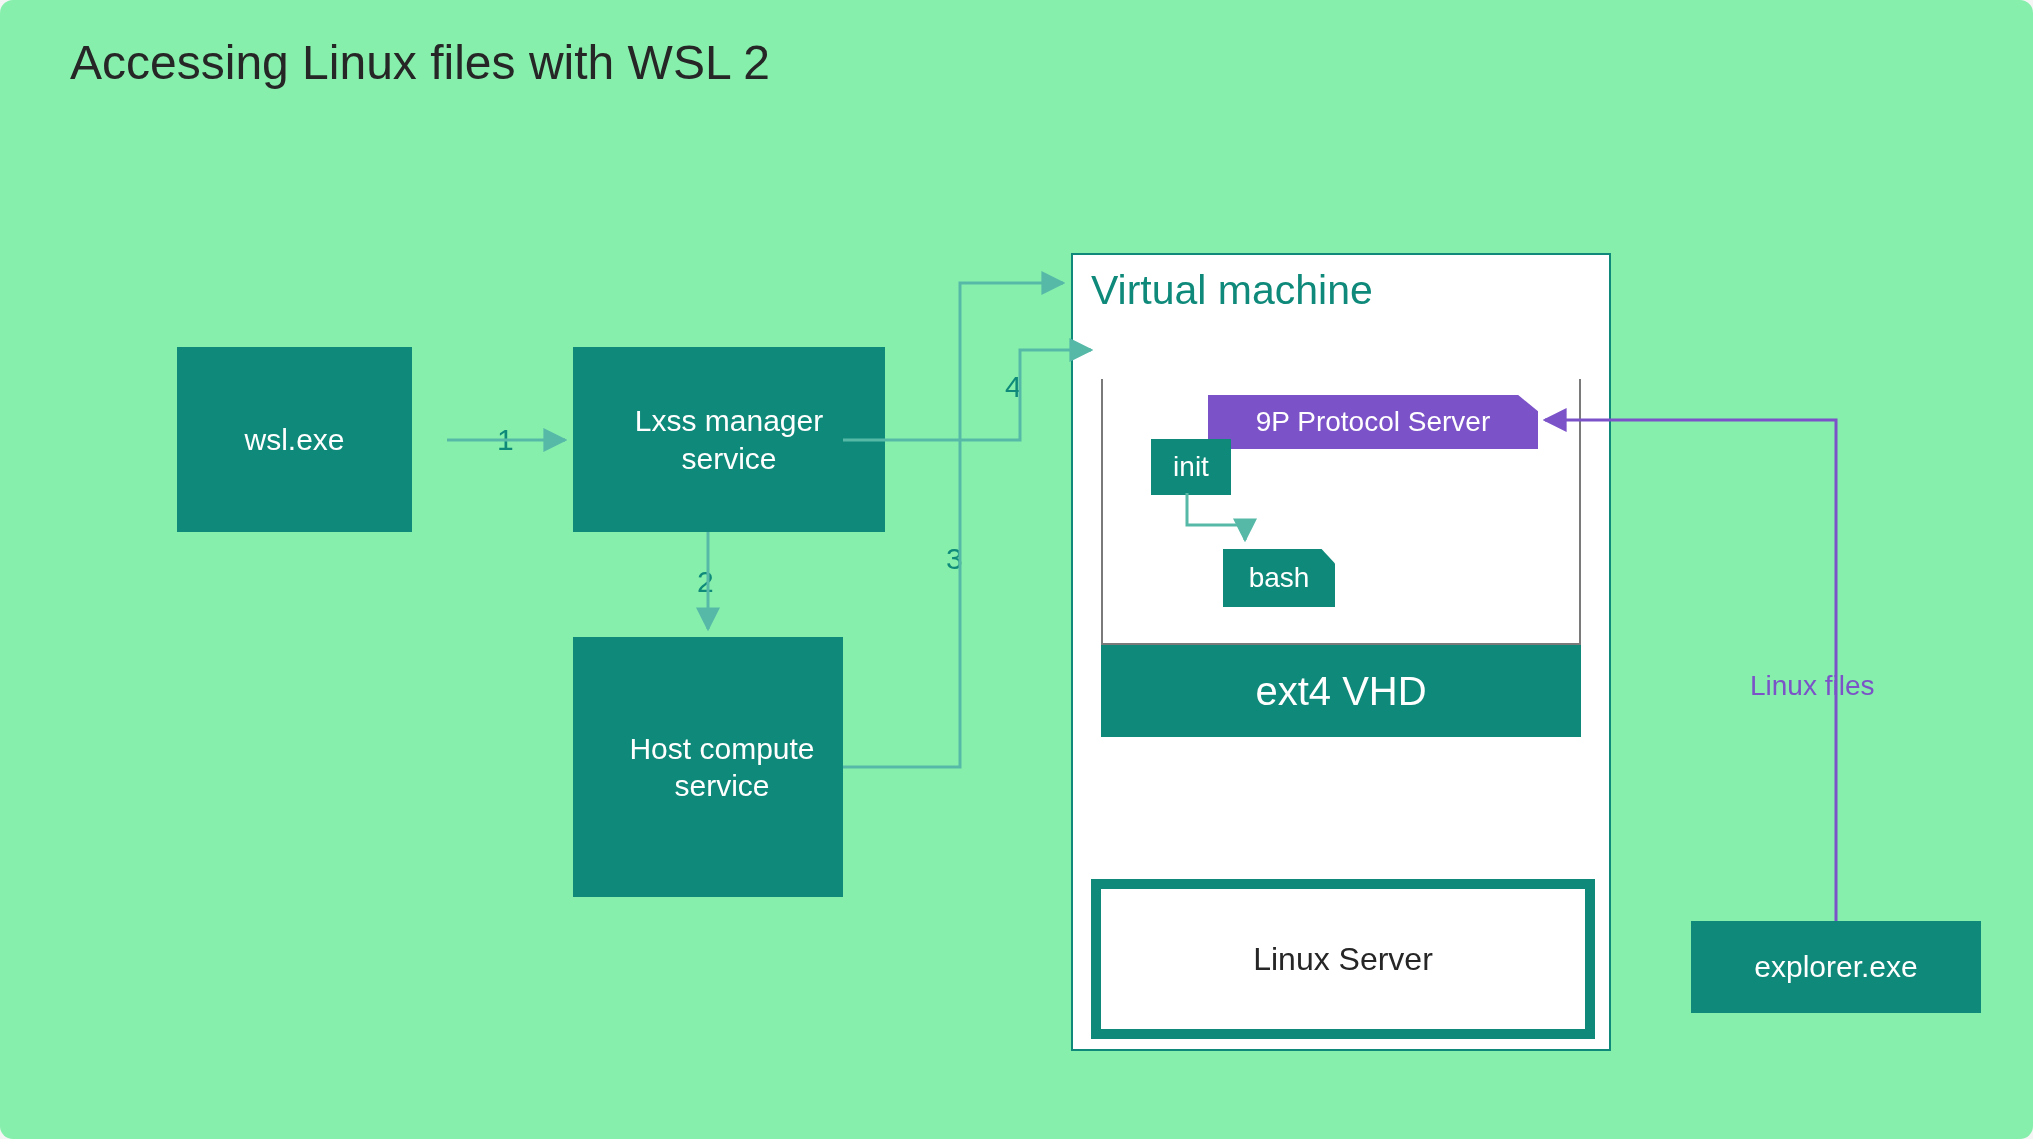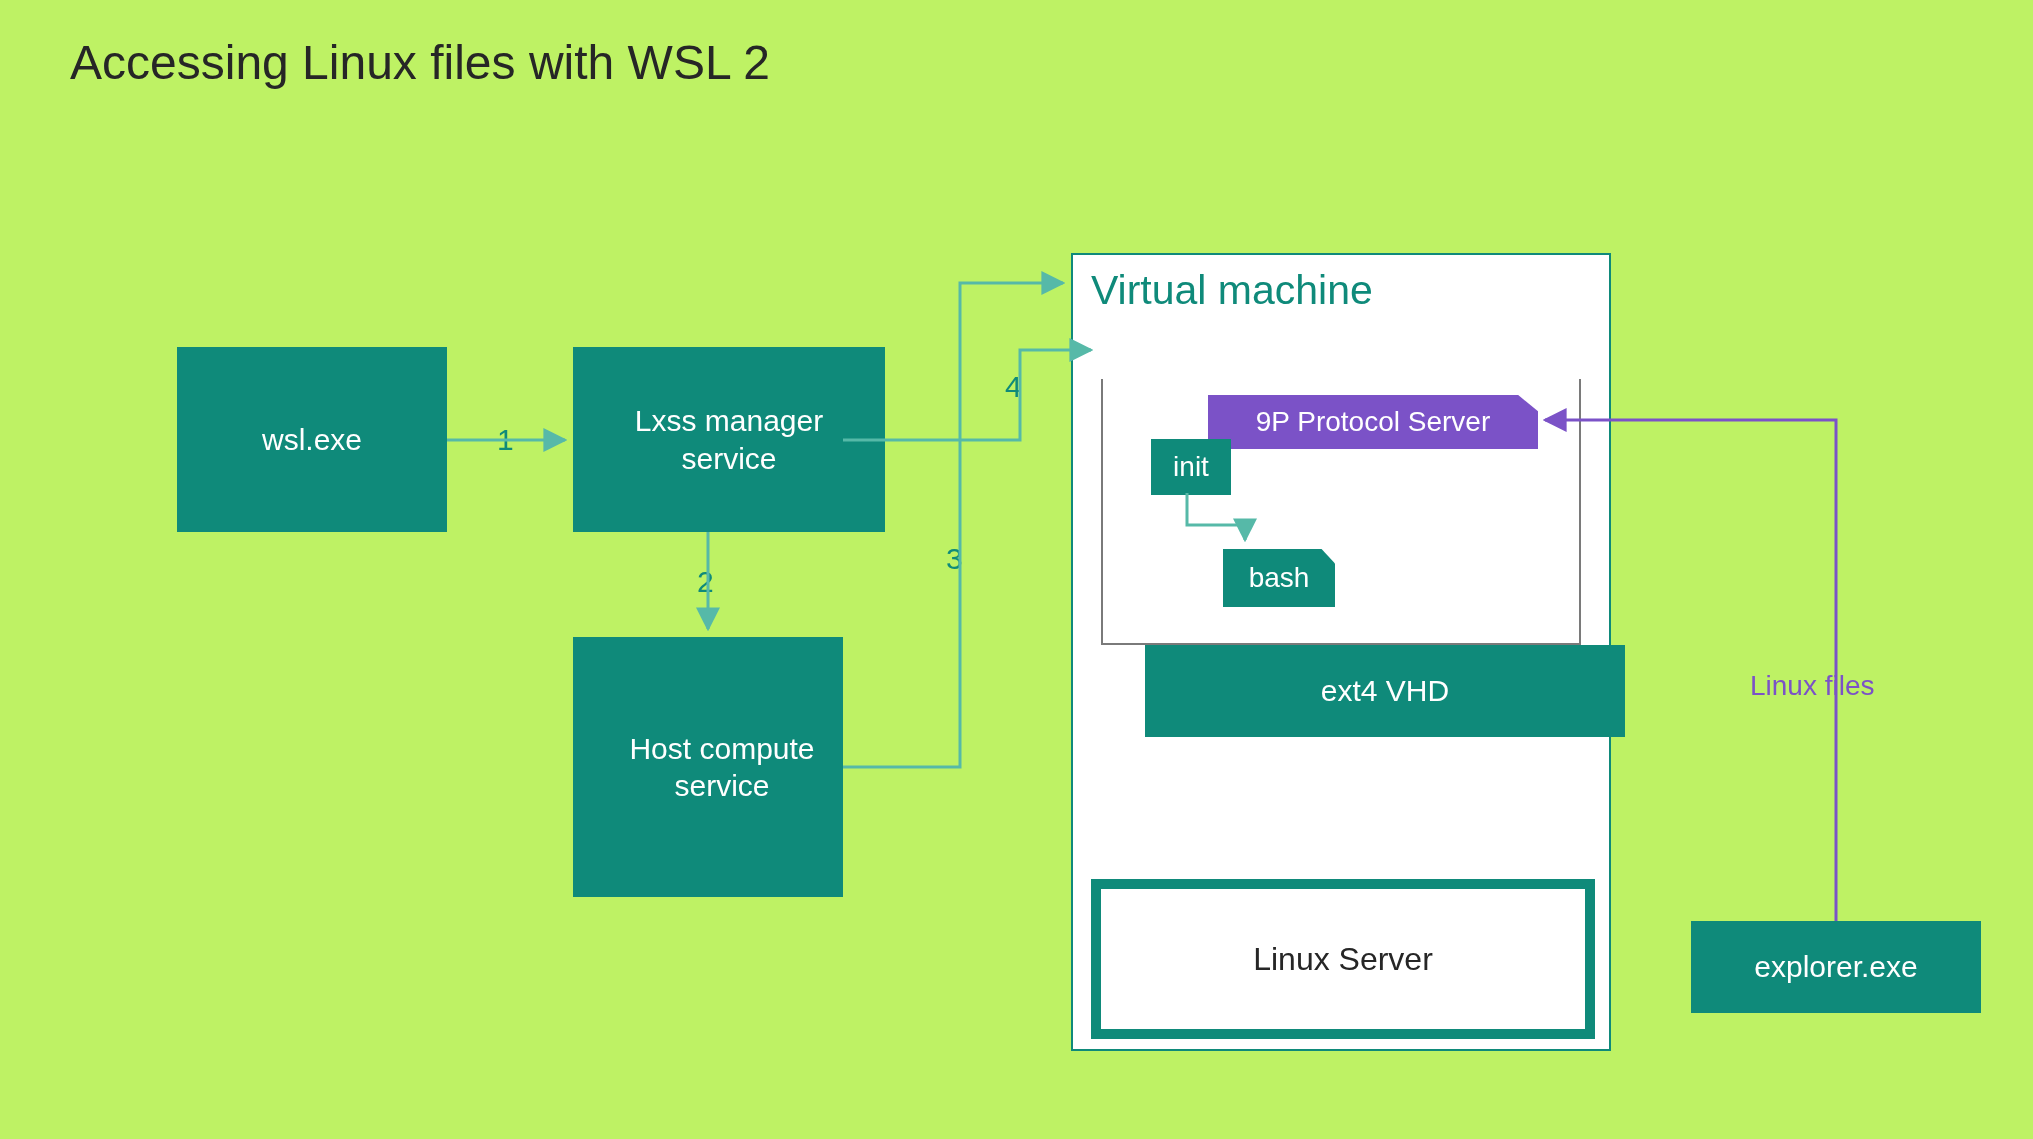--- a/index.html
+++ b/index.html
@@ -6,21 +6,22 @@
   html, body { width: 100%; height: 100%; }
   body {
     background: #f5f5f5;
     font-family: "Segoe UI", Arial, sans-serif;
     position: relative;
   }
   .canvas {
     position: relative;
     width: 2033px;
     height: 1139px;
-    background: #bef264;
+    background: #86efac;
+    border-radius: 13px;
   }
   .title {
     position: absolute;
     left: 70px;
     top: 35px;
     font-size: 48px;
     font-weight: 400;
     color: #262626;
   }
   .box {
@@ -85,25 +86,24 @@
     justify-content: center;
   }
   .proc.init { }
   .proc.bash {
     clip-path: polygon(0 0, 88% 0, 100% 25%, 100% 100%, 0 100%);
   }
   .ext4 {
     position: absolute;
     background: #0f8a7a;
     color: #fff;
-    font-size: 30px;
+    font-size: 40px;
     display: flex;
     align-items: center;
     justify-content: center;
-    margin-left: 44px;
   }
   .kernel {
     position: absolute;
     border: 10px solid #0f8a7a;
     background: #fff;
     color: #262626;
     font-size: 32px;
     display: flex;
     align-items: center;
     justify-content: center;
@@ -125,21 +125,21 @@
     pointer-events: none;
   }
 </style>
 </head>
 <body>
 
 <div class="canvas">
 
   <div class="title">Accessing Linux files with WSL 2</div>
 
-  <div class="box teal-solid" style="left:177px; top:347px; width:270px; height:185px;">wsl.exe</div>
+  <div class="box teal-solid" style="left:177px; top:347px; width:235px; height:185px;">wsl.exe</div>
 
   <div class="box teal-solid" style="left:573px; top:347px; width:312px; height:185px; white-space:pre-line;">Lxss manager
 service</div>
 
   <div class="box teal-solid" style="left:573px; top:637px; width:270px; height:260px; white-space:pre-line;padding-left:28px;">Host compute
 service</div>
 
   <div class="vm-container" style="left:1071px; top:253px; width:540px; height:798px;">
     <div class="vm-title" style="left:18px; top:12px;">Virtual machine</div>
 

